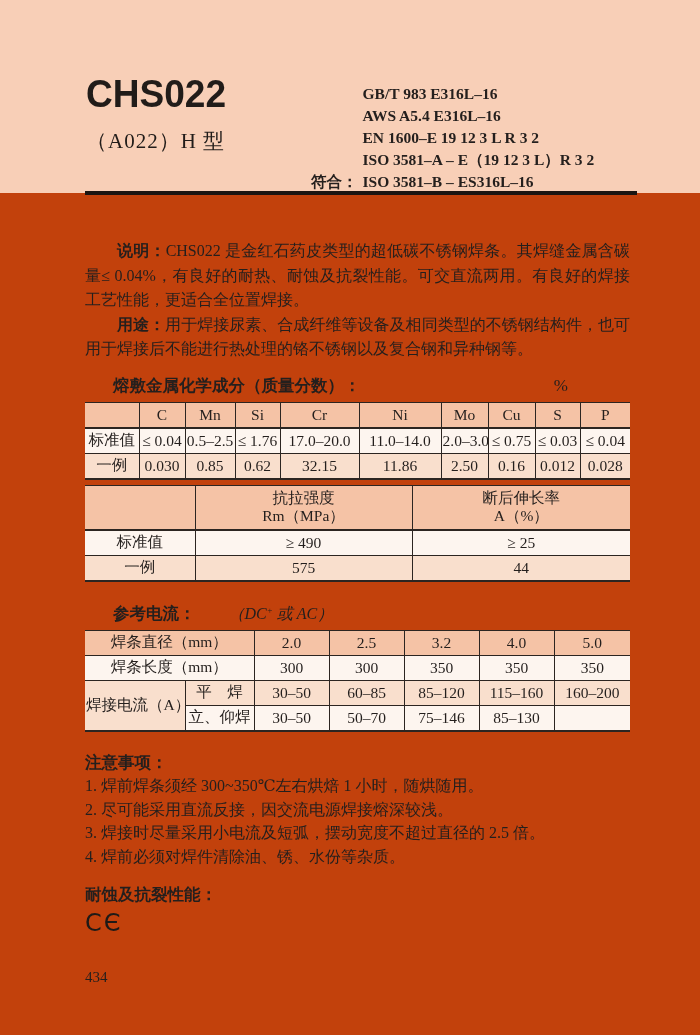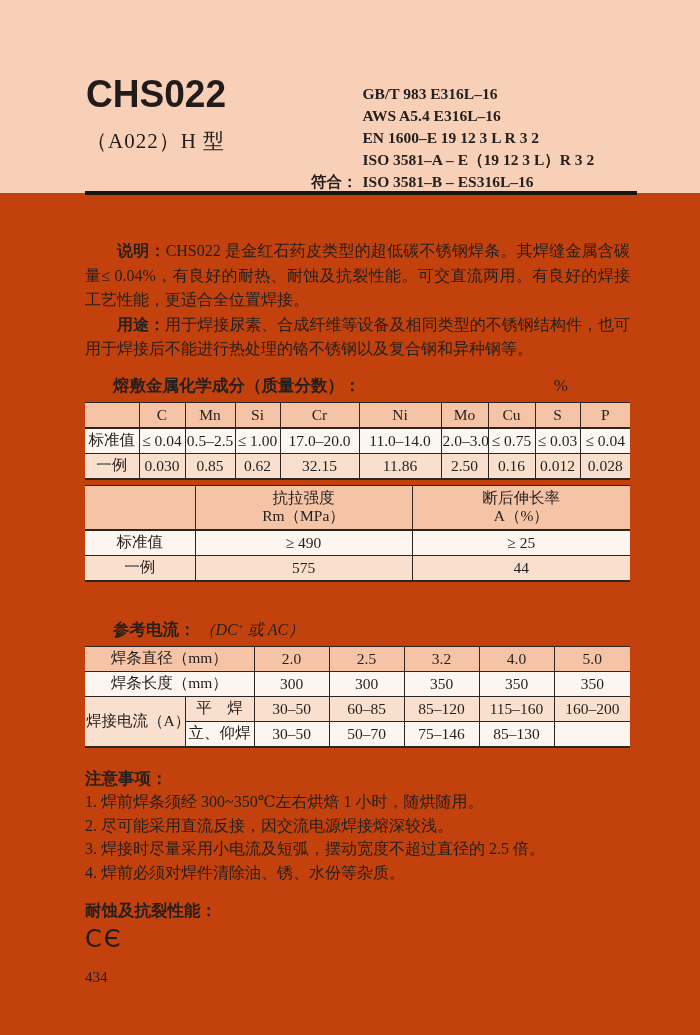--- a/index.html
+++ b/index.html
@@ -131,21 +131,21 @@
         <td>Ni</td>
         <td>Mo</td>
         <td>Cu</td>
         <td>S</td>
         <td class="er">P</td>
       </tr>
       <tr class="bg-w">
         <td class="el">标准值</td>
         <td>≤ 0.04</td>
         <td>0.5–2.5</td>
-        <td>≤ 1.00</td>
+        <td>≤ 1.76</td>
         <td>17.0–20.0</td>
         <td>11.0–14.0</td>
         <td>2.0–3.0</td>
         <td>≤ 0.75</td>
         <td>≤ 0.03</td>
         <td class="er">≤ 0.04</td>
       </tr>
       <tr class="bg-p">
         <td class="el">一例</td>
         <td>0.030</td>
@@ -185,21 +185,21 @@
         <td class="er">≥ 25</td>
       </tr>
       <tr class="bg-p">
         <td class="el">一例</td>
         <td>575</td>
         <td class="er">44</td>
       </tr>
     </tbody>
       </table>
 
-    <div class="sec" style="margin-top:37px;">
+    <div class="sec" style="margin-top:21px;gap:29px;">
       <span>参考电流：</span>
       <span class="serif">&nbsp;<span>（DC</span><sup>+</sup><span> 或 AC）</span></span>
     </div>
     <table class="curr">
       <colgroup>
         <col style="width:100px">
           <col style="width:69px">
           <col style="width:75px">
           <col style="width:75px">
         <col style="width:75px">

